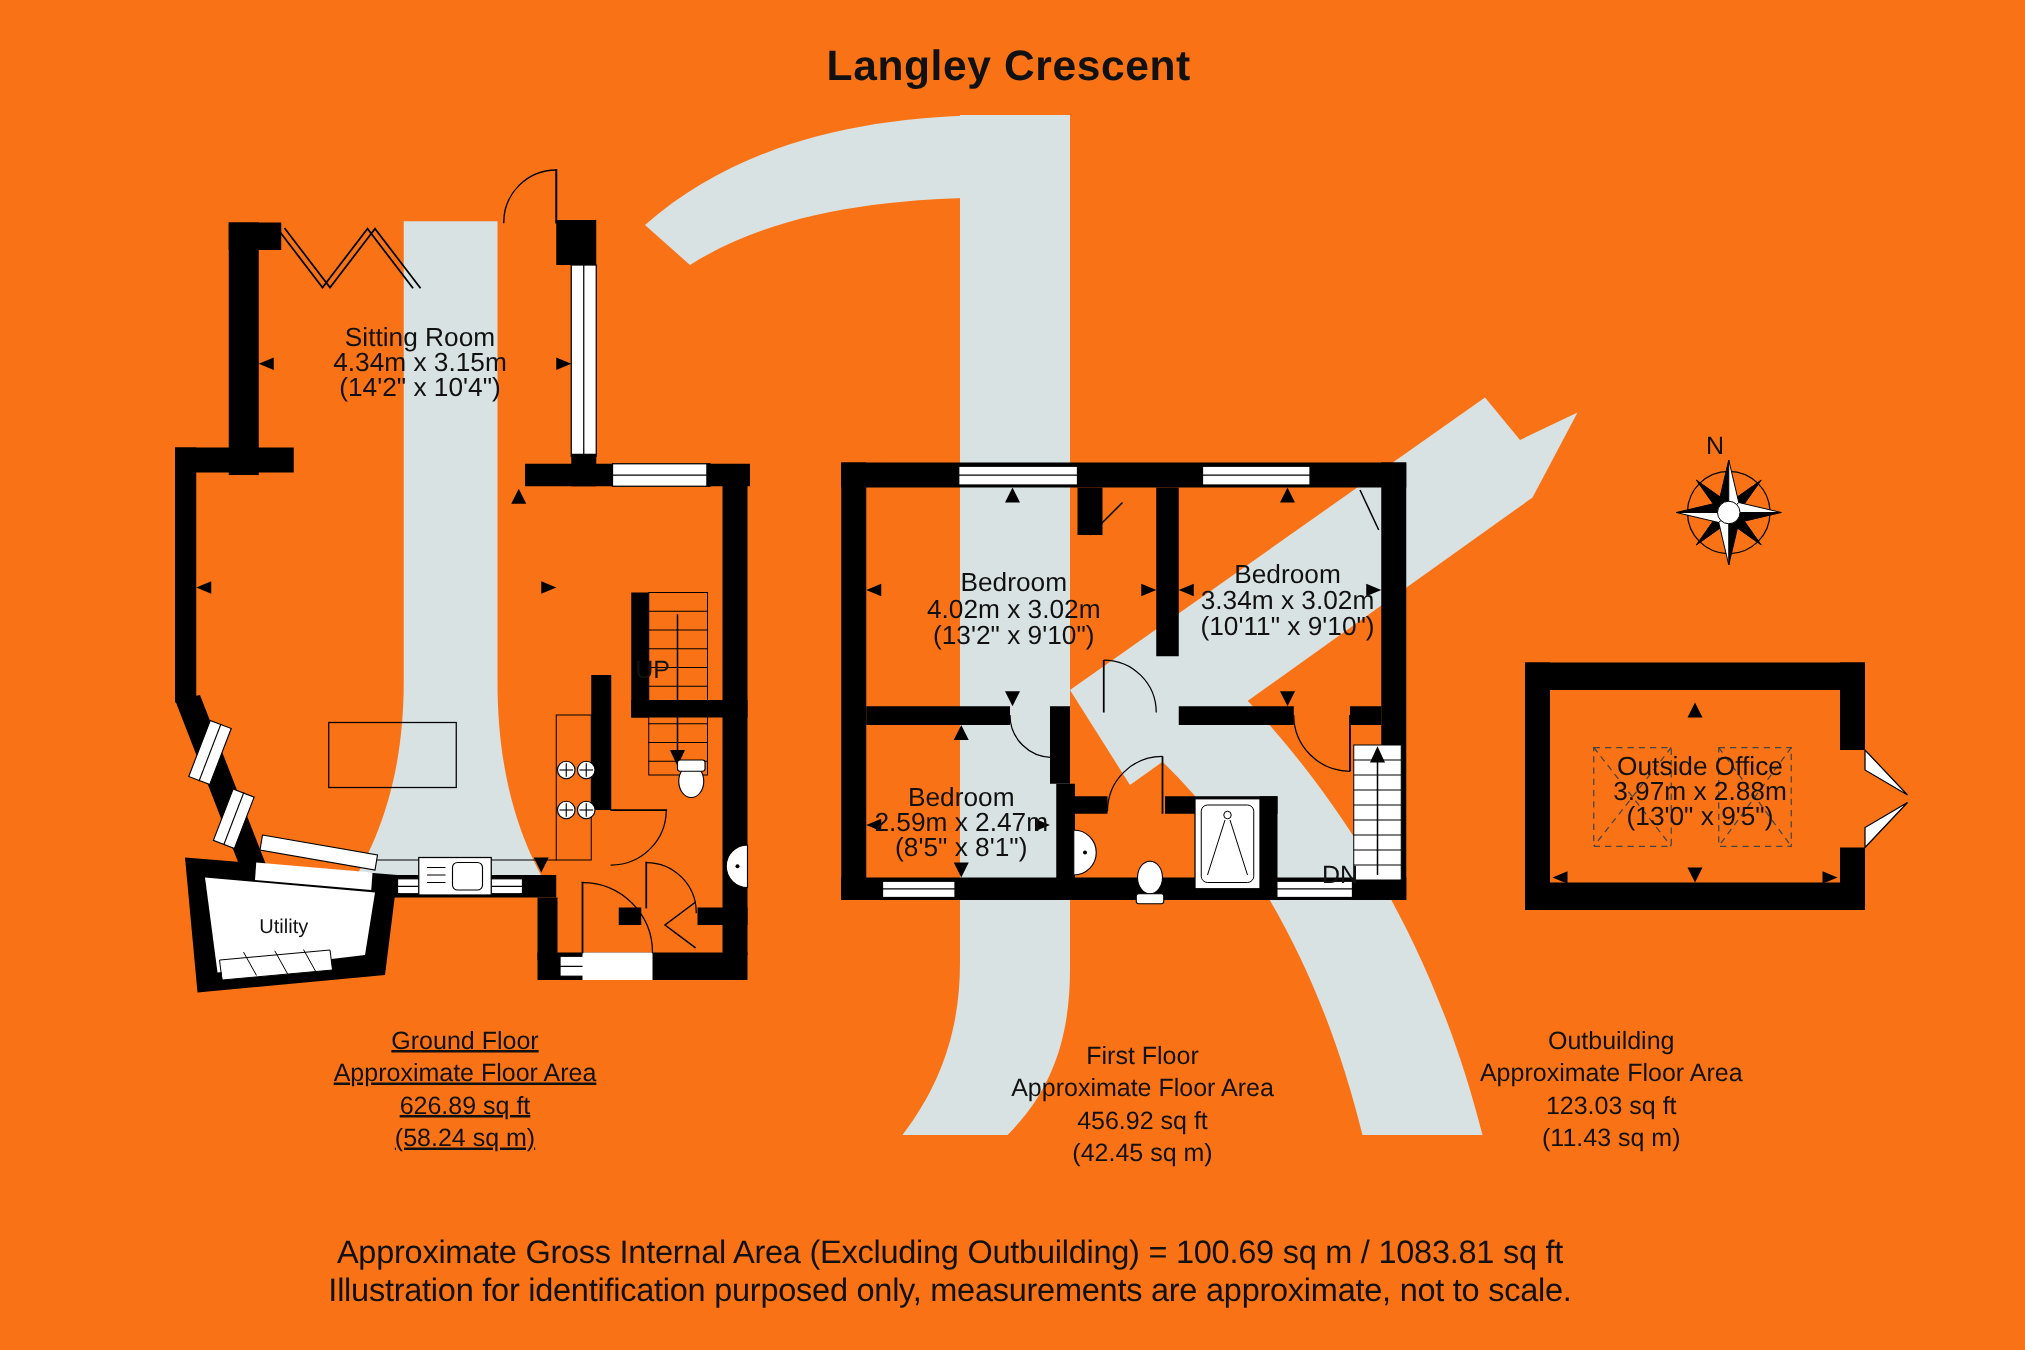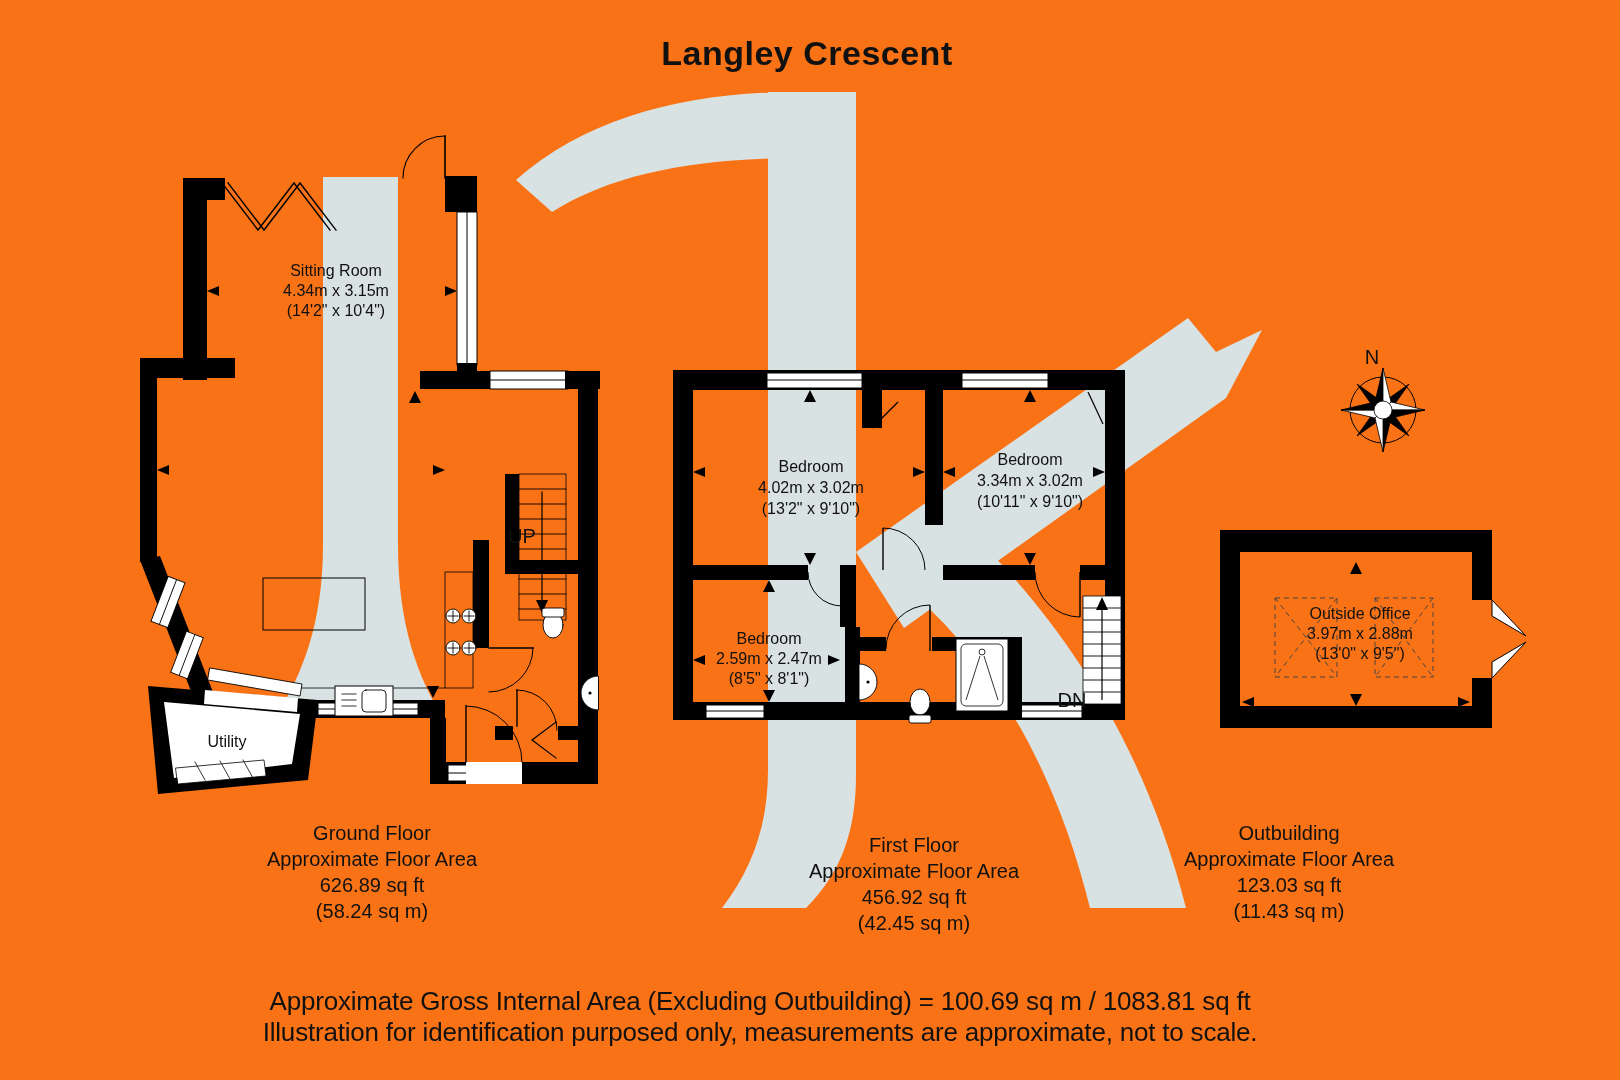--- a/index.html
+++ b/index.html
@@ -1,21 +1,21 @@
 <!DOCTYPE html>
 <html><head>
 <meta charset="utf-8">
 <style>
   html,body{margin:0;padding:0;background:#fff;}
   #canvas{position:relative;width:1620px;height:1080px;background:#f97316;overflow:hidden;
           font-family:"Liberation Sans", sans-serif;color:#111;}
   #plan-svg{position:absolute;left:0;top:0;z-index:1;}
   .lbl{position:absolute;z-index:2;text-align:center;transform:translateX(-50%);white-space:nowrap;}
   .title{font-size:34px;font-weight:bold;letter-spacing:0.5px;}
-  .room{font-size:16px;line-height:21px;}
+  .room{font-size:21px;line-height:21px;}
   .room.small{line-height:20px;}
   .caption{font-size:20px;line-height:26px;}
   .stair-lbl{font-size:20px;}
   .utility-lbl{font-size:16px;}
   .north-lbl{font-size:20px;}
   .footer{font-size:26px;line-height:31px;letter-spacing:-0.2px;}
 </style>
 </head>
 <body>
 
@@ -360,21 +360,21 @@
   <div class="lbl stair-lbl" style="left:1072px; top:689px;">DN</div>
 
   <div class="lbl room small" style="left:1360px; top:604px;">
     <div>Outside Office</div>
     <div>3.97m x 2.88m</div>
     <div>(13'0" x 9'5")</div>
   </div>
 
   <div class="lbl north-lbl" style="left:1372px; top:346px;">N</div>
 
-  <div class="lbl caption" style="left:372px; top:820px;">
+  <div class="lbl caption" style="left:372px; top:820px;text-decoration:underline;">
     <div>Ground Floor</div>
     <div>Approximate Floor Area</div>
     <div>626.89 sq ft</div>
     <div>(58.24 sq m)</div>
   </div>
 
   <div class="lbl caption" style="left:914px; top:832px;">
     <div>First Floor</div>
     <div>Approximate Floor Area</div>
     <div>456.92 sq ft</div>

